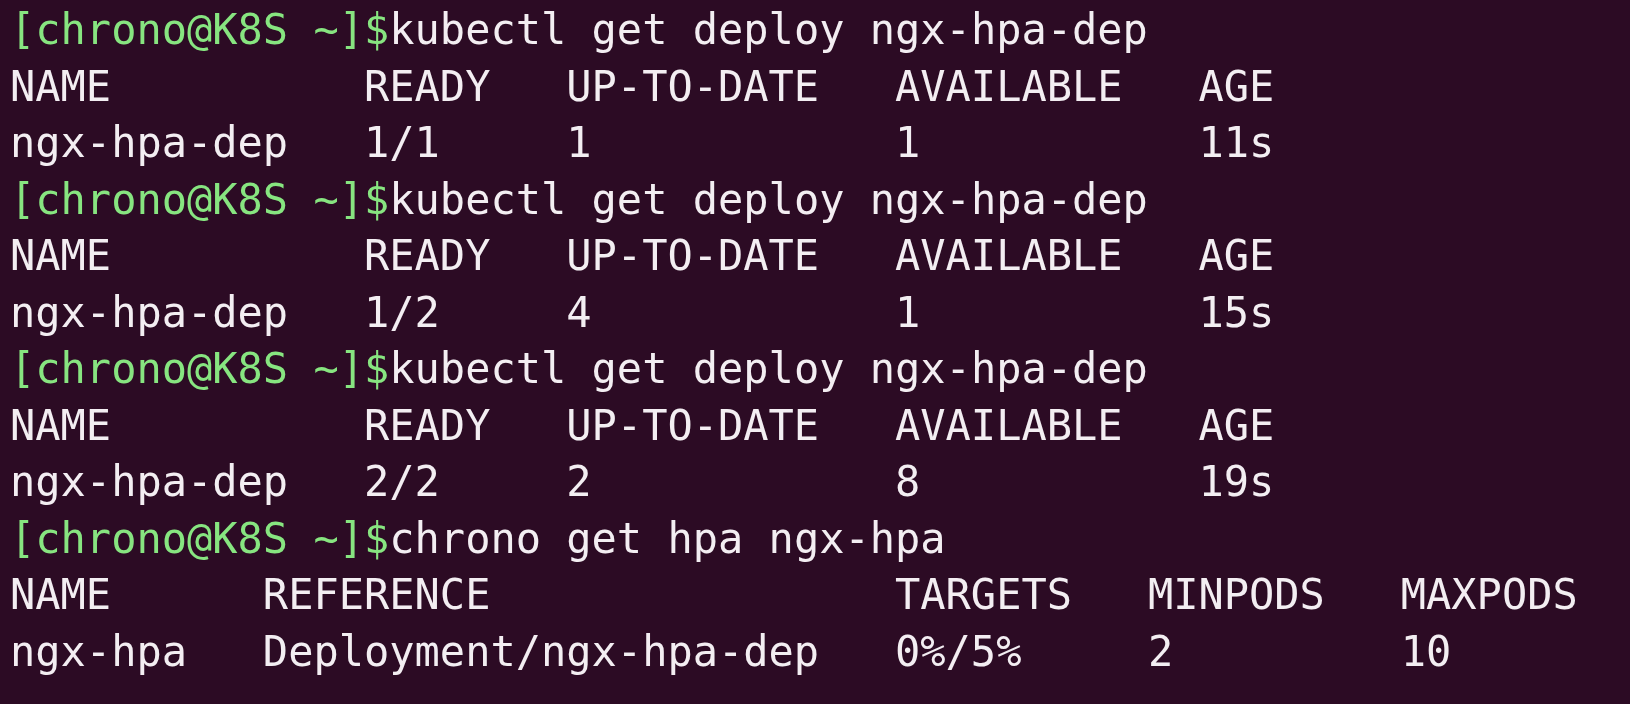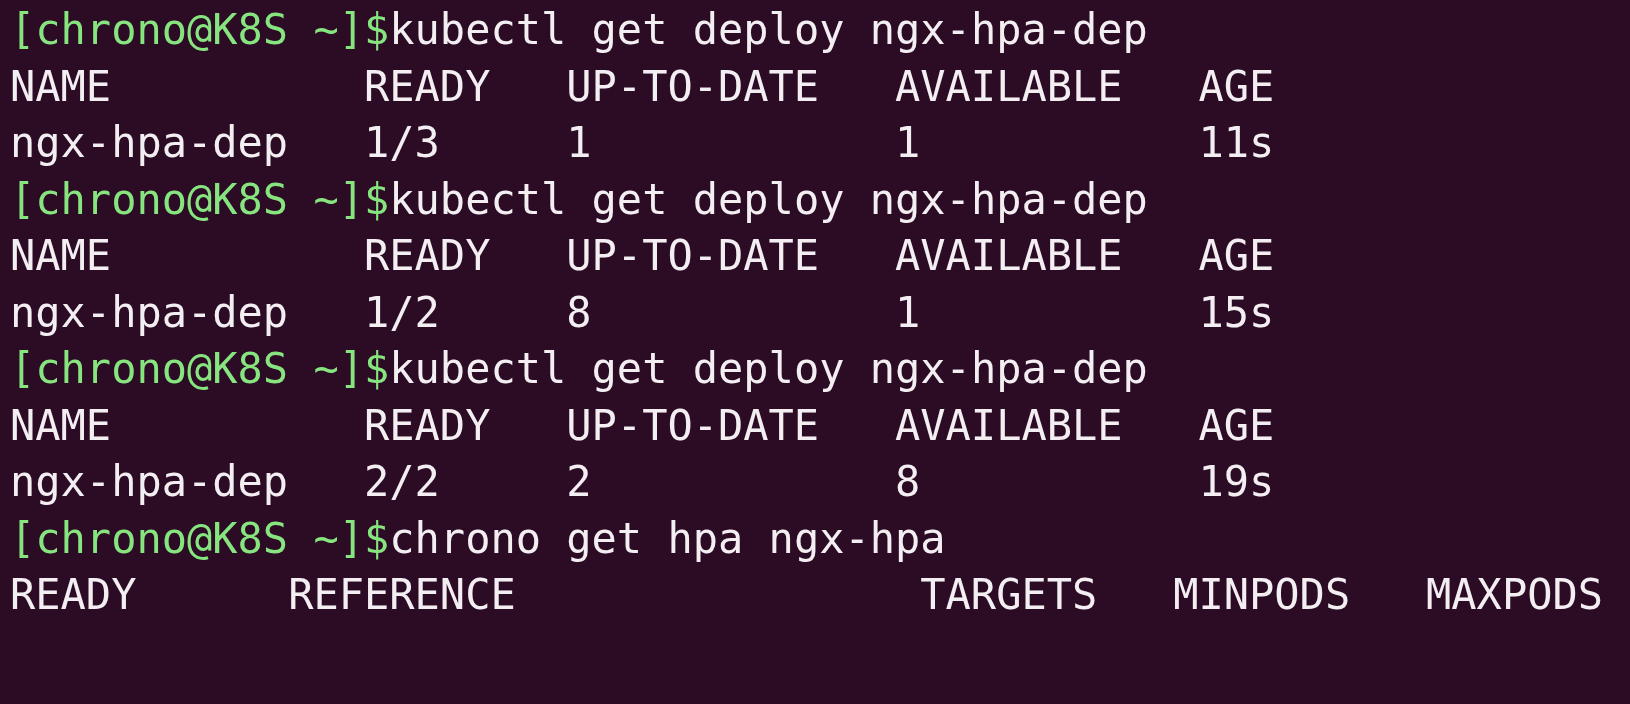--- a/index.html
+++ b/index.html
@@ -32,23 +32,24 @@
     color: #f3eef2;
   }
 </style>
 </head>
 <body>
 
 <div class="terminal">
   <div id="lines">
       <div class="line"><span class="prompt">[chrono@K8S ~]$</span><span class="cmd">kubectl get deploy ngx-hpa-dep</span></div>
       <div class="line"><span class="out">NAME          READY   UP-TO-DATE   AVAILABLE   AGE</span></div>
-      <div class="line"><span class="out">ngx-hpa-dep   1/3     1            1           11s</span></div>
+      <div class="line"><span class="out">ngx-hpa-dep   1/1     1            1           11s</span></div>
       <div class="line"><span class="prompt">[chrono@K8S ~]$</span><span class="cmd">kubectl get deploy ngx-hpa-dep</span></div>
       <div class="line"><span class="out">NAME          READY   UP-TO-DATE   AVAILABLE   AGE</span></div>
-      <div class="line"><span class="out">ngx-hpa-dep   1/2     8            1           15s</span></div>
+      <div class="line"><span class="out">ngx-hpa-dep   1/2     4            1           15s</span></div>
       <div class="line"><span class="prompt">[chrono@K8S ~]$</span><span class="cmd">kubectl get deploy ngx-hpa-dep</span></div>
       <div class="line"><span class="out">NAME          READY   UP-TO-DATE   AVAILABLE   AGE</span></div>
       <div class="line"><span class="out">ngx-hpa-dep   2/2     2            8           19s</span></div>
       <div class="line"><span class="prompt">[chrono@K8S ~]$</span><span class="cmd">chrono get hpa ngx-hpa</span></div>
-      <div class="line"><span class="out">READY      REFERENCE                TARGETS   MINPODS   MAXPODS</span></div>
+      <div class="line"><span class="out">NAME      REFERENCE                TARGETS   MINPODS   MAXPODS</span></div>
+      <div class="line"><span class="out">ngx-hpa   Deployment/ngx-hpa-dep   0%/5%     2         10</span></div>
     </div>
 </div>
 
 </body></html>

